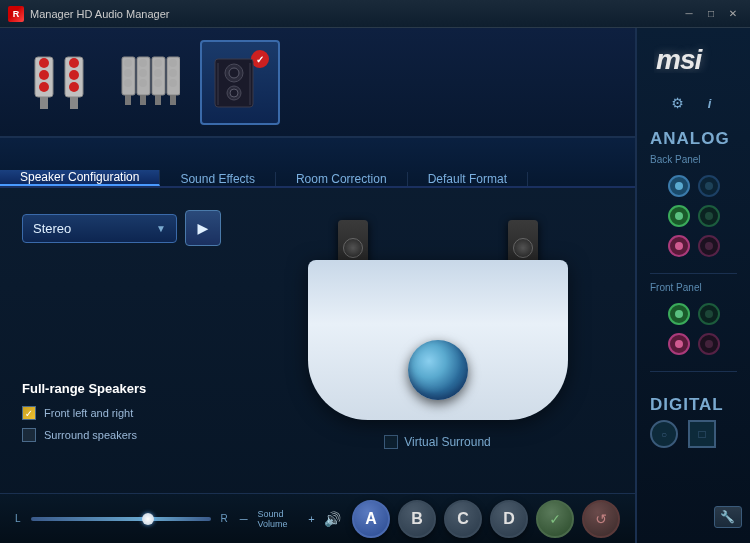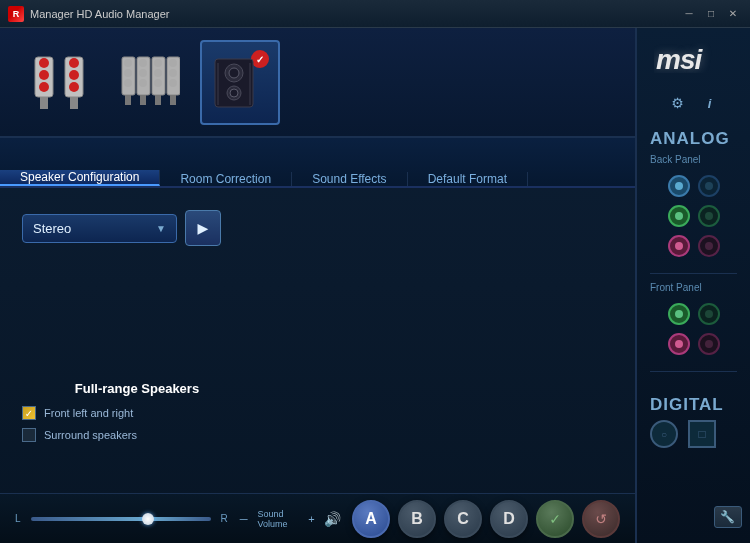--- a/index.html
+++ b/index.html
@@ -217,21 +217,20 @@
       background: radial-gradient(circle at 35% 35%, #8acfef 0%, #5aaacf 30%, #2a6a9a 60%, #1a4a7a 100%);
       border-radius: 50%;
       box-shadow: 0 4px 12px rgba(0,0,0,0.6), inset 0 -4px 8px rgba(0,0,40,0.4);
       position: absolute;
       bottom: 20px;
     }
 
     
     #fullrange-section {
       margin-top: 10px;
-      text-align: center;
     }
     .section-title {
       color: #ffffff;
       font-size: 13px;
       font-weight: bold;
       margin-bottom: 10px;
     }
     .checkbox-item {
       display: flex;
       align-items: center;
@@ -608,24 +607,24 @@
           <line x1="40" y1="16" x2="40" y2="58" stroke="#3a3a4a" stroke-width="1"></line>
         </svg>
       </div>
     </div>
 
     <div id="tabs-bar">
       <div class="tab-item active">
         <span>Speaker Configuration</span>
       </div>
       <div class="tab-item">
+        <span>Sound Effects</span>
+      </div>
+      <div class="tab-item">
         <span>Room Correction</span>
-      </div>
-      <div class="tab-item">
-        <span>Sound Effects</span>
       </div>
       <div class="tab-item">
         <span>Default Format</span>
       </div>
     </div>
 
     <div id="content-panel">
 
       <div id="left-controls">
 
@@ -647,20 +646,48 @@
             </div>
             <span>Front left and right</span>
           </div>
           <div class="checkbox-item">
             <div class="checkbox-box"></div>
             <span>Surround speakers</span>
           </div>
         </div>
       </div>
 
+      <div id="viz-area">
+
+        <div style="position:relative; margin-top:30px;">
+
+          <div class="speaker-left">
+            <div class="speaker-icon">
+              <div class="speaker-circle"></div>
+              <div class="speaker-circle-sm"></div>
+            </div>
+          </div>
+
+          <div class="speaker-right">
+            <div class="speaker-icon">
+              <div class="speaker-circle"></div>
+              <div class="speaker-circle-sm"></div>
+            </div>
+          </div>
+
+          <div class="speaker-stage">
+            <div class="ball-3d"></div>
+          </div>
+        </div>
+
+        <div id="virtual-surround" style="margin-top:15px;">
+          <div class="checkbox-box" style="border-color:#3a5a7a; background:#0d2030;"></div>
+          <span>Virtual Surround</span>
+        </div>
+      </div>
 
     </div>
 
     <div id="bottom-bar">
       <span class="volume-lr">L</span>
       <div class="volume-slider-container">
         <div class="volume-slider">
           <div class="volume-thumb"></div>
         </div>
       </div>

